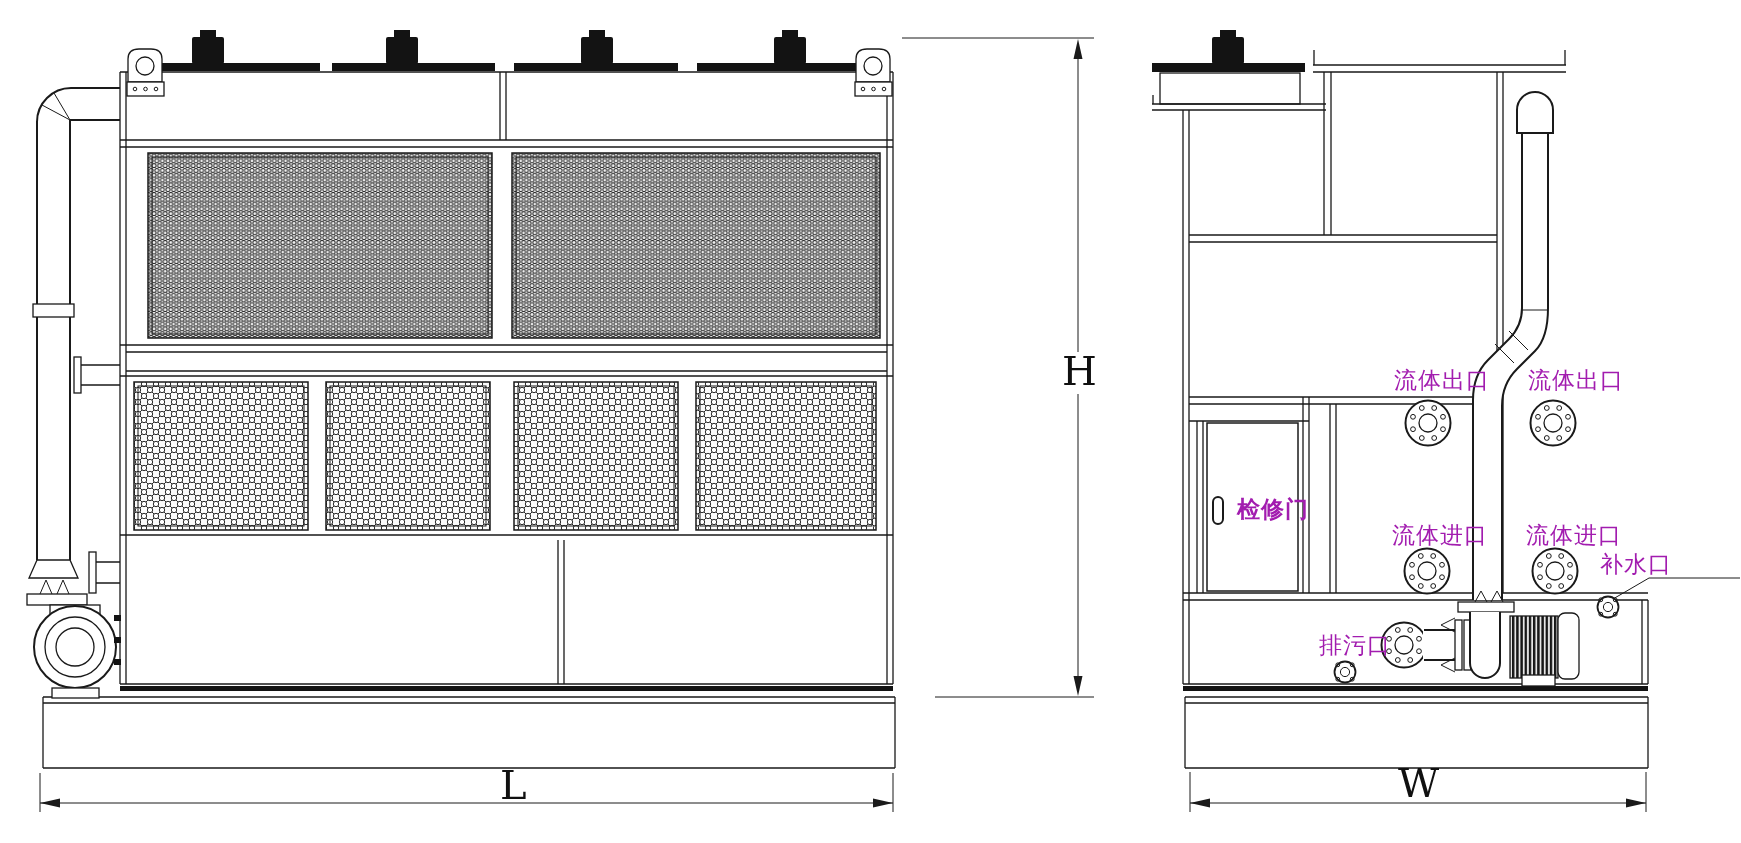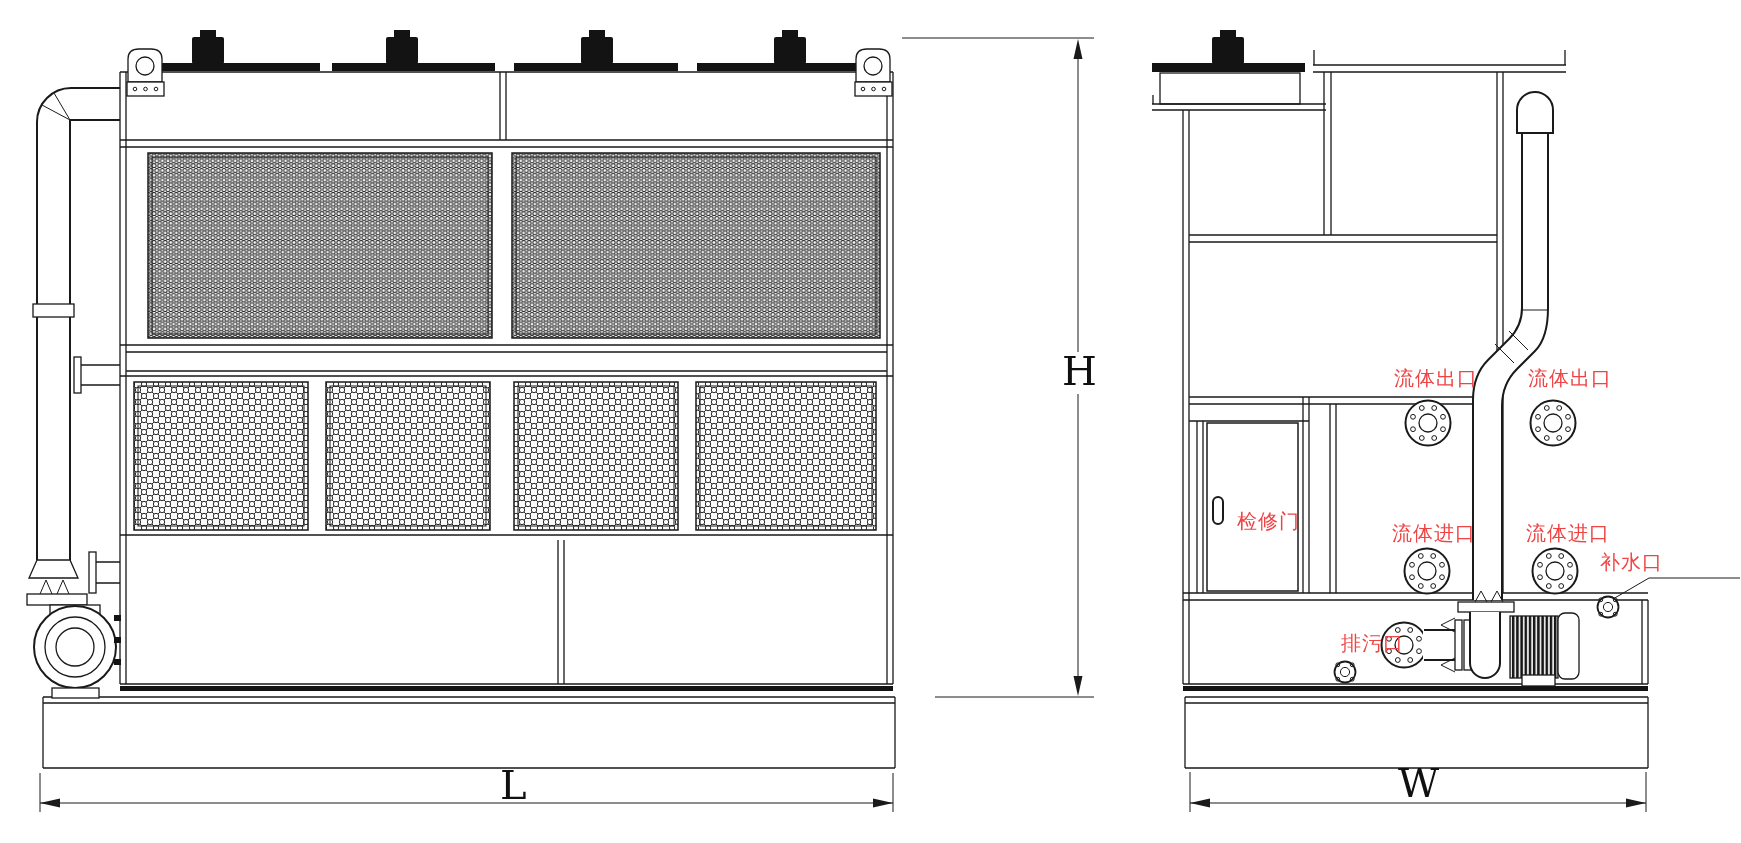--- a/index.html
+++ b/index.html
@@ -7,21 +7,21 @@
           font-family:"Liberation Sans","DejaVu Sans",sans-serif;}
   #draw{position:absolute;left:0;top:0;}
   .s {fill:none;stroke:#1a1a1a;stroke-width:1.3px;}
   .s1{fill:none;stroke:#1a1a1a;stroke-width:1px;}
   .s2{fill:none;stroke:#1a1a1a;stroke-width:2px;}
   .blk{fill:#131313;stroke:none;}
   .wh {fill:#fff;stroke:#1a1a1a;stroke-width:1.3px;}
   .wh2{fill:#fff;stroke:#1a1a1a;stroke-width:2px;}
   .whn{fill:#fff;stroke:none;}
   .arr{fill:#1a1a1a;stroke:none;}
-  .lbl{position:absolute;font-size:20px;color:#ef4444;white-space:nowrap;letter-spacing:1px;
+  .lbl{position:absolute;font-size:23px;color:#a21caf;white-space:nowrap;letter-spacing:1px;
        font-family:"Liberation Sans","DejaVu Sans",sans-serif;}
   .dim{position:absolute;font-size:40px;color:#101010;white-space:nowrap;
        font-family:"DejaVu Serif","Liberation Serif",serif;}
 </style>
 </head>
 <body>
 
 <div id="canvas">
 
 <svg id="draw" width="1741" height="843" viewBox="0 0 1741 843">
@@ -261,21 +261,21 @@
     <path class="s1" d="M1190,772 V812 M1646,772 V812 M1190,803 H1646"></path>
     <path class="arr" d="M1190,803 L1210,798.5 V807.5 Z"></path>
     <path class="arr" d="M1646,803 L1626,798.5 V807.5 Z"></path>
   </g>
 </svg>
 
 <div class="lbl" style="left:1394px;top:365px;">流体出口</div>
 <div class="lbl" style="left:1528px;top:365px;">流体出口</div>
 <div class="lbl" style="left:1392px;top:520px;">流体进口</div>
 <div class="lbl" style="left:1526px;top:520px;">流体进口</div>
-<div class="lbl" style="left:1237px;top:508px;">检修门</div>
-<div class="lbl" style="left:1319px;top:630px;margin-left:22px;">排污口</div>
+<div class="lbl" style="left:1237px;top:494px;font-weight:bold;">检修门</div>
+<div class="lbl" style="left:1319px;top:630px;">排污口</div>
 <div class="lbl" style="left:1600px;top:549px;">补水口</div>
 
 <div class="dim" style="left:1062px;top:348px;">H</div>
 <div class="dim" style="left:500px;top:762px;">L</div>
 <div class="dim" style="left:1398px;top:760px;">W</div>
 
 </div>
 
 </body></html>

